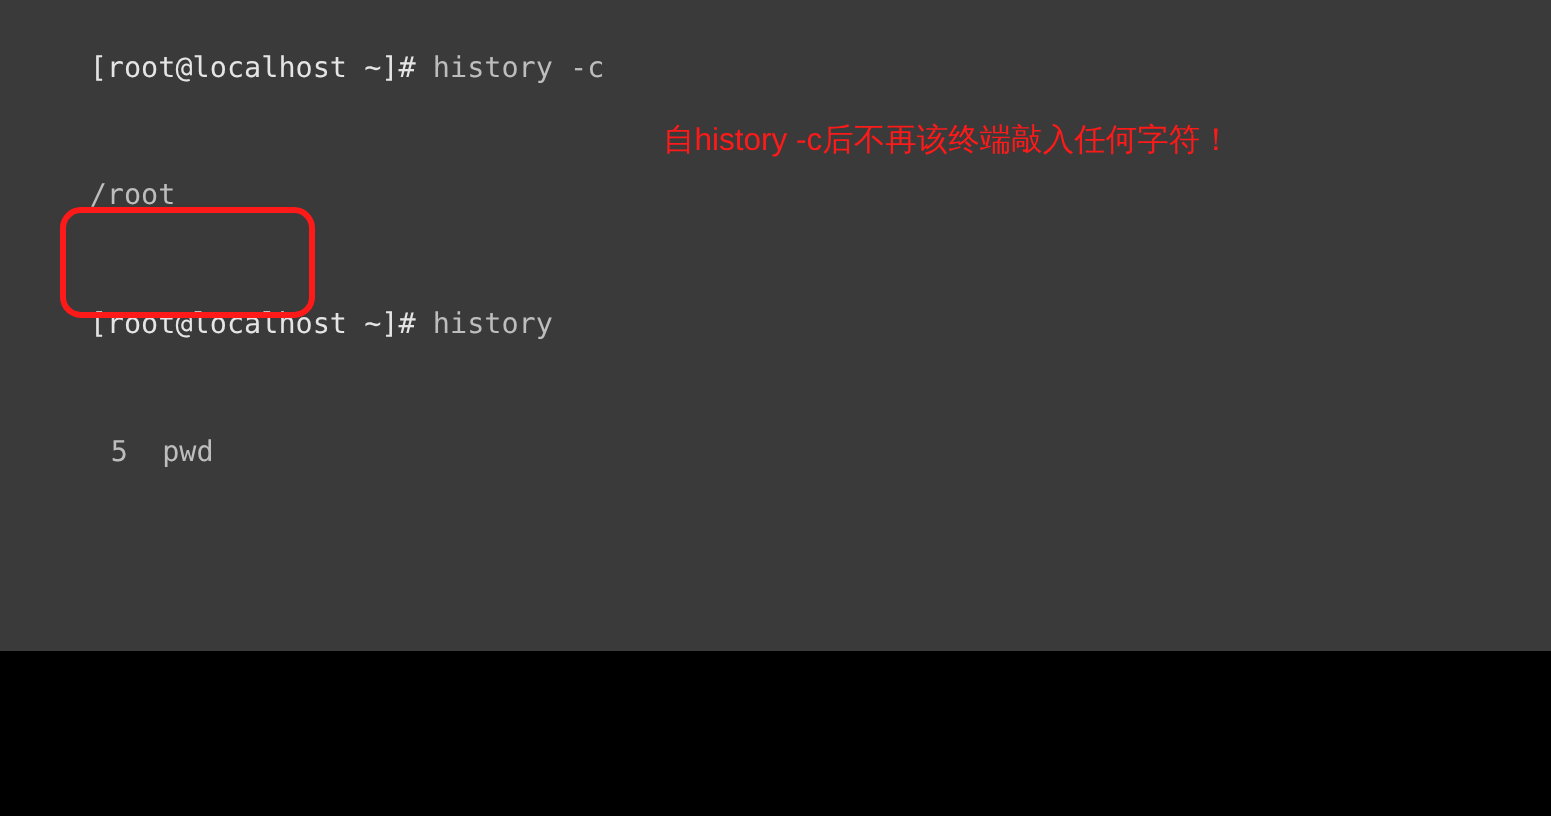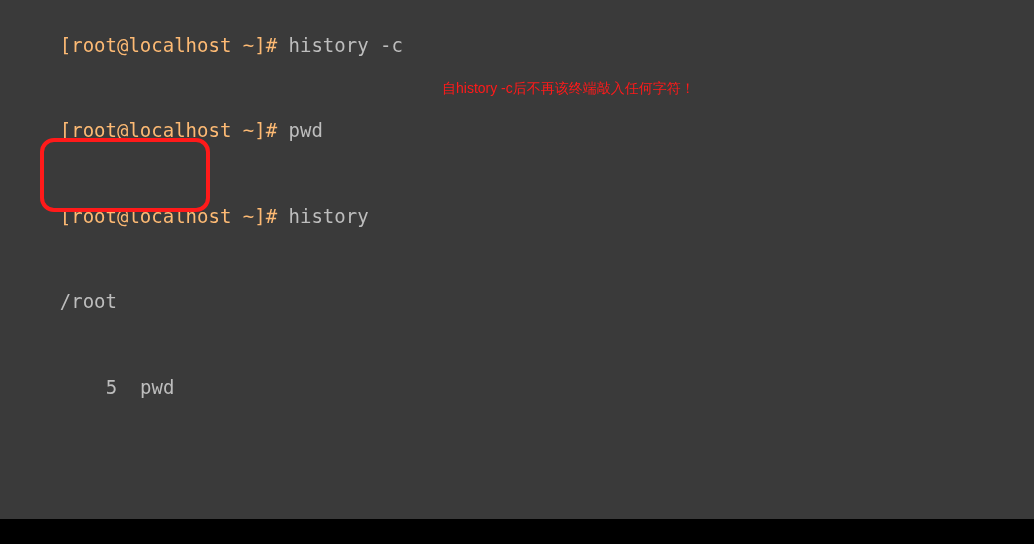--- a/index.html
+++ b/index.html
@@ -13,61 +13,58 @@
   }
 
   
   .pane-top {
     background: #3a3a3a;
     color: #bdbdbd;
     padding: 2px 0 4px 0;
     position: relative;
   }
   .term-line { padding: 0 14px; white-space: pre; position: relative; }
-  .prompt-br { color: #fdba74; }
+  .prompt-br { color: #e5e5e5; }
   .cmd { color: #bdbdbd; margin-top: 40px; }
   .out { color: #bdbdbd; }
-  .hist-indent { padding-left: 60px; }
+  .hist-indent { padding-left: 28px; }
 
   
   .redbox {
     position: absolute;
     border: 4px solid #ff1a1a;
     border-radius: 14px;
     pointer-events: none;
   }
 
   .annotation {
     position: absolute;
     color: #ff1a1a;
     font-family: "PingFang SC", "Microsoft YaHei", sans-serif;
-    font-size: 14px;
+    font-size: 21px;
     font-weight: 500;
     white-space: nowrap;
   }
 </style>
 </head>
 <body>
 
 <div class="pane-top">
 
   <div class="term-line">
     <span class="prompt-br">[root@localhost ~]# </span><span class="cmd">history -c</span>
   </div>
 
+
   <div class="term-line">
-    <span class="prompt-br">[root@localhost ~]# </span><span class="cmd">pwd</span>
+    <span class="out">/root</span>
   </div>
 
   <div class="term-line">
     <span class="prompt-br">[root@localhost ~]# </span><span class="cmd">history</span>
-  </div>
-
-  <div class="term-line">
-    <span class="out">/root</span>
   </div>
 
   <div class="term-line hist-indent">
     <span>5</span><span>  </span><span>pwd</span>
   </div>
 
 
   <div class="term-line">
     
   </div>

